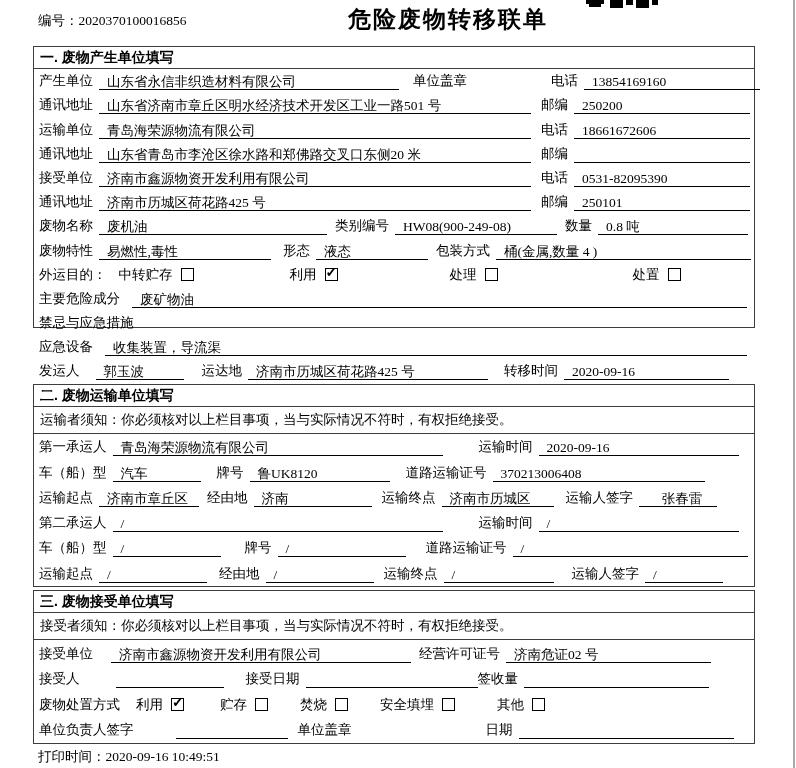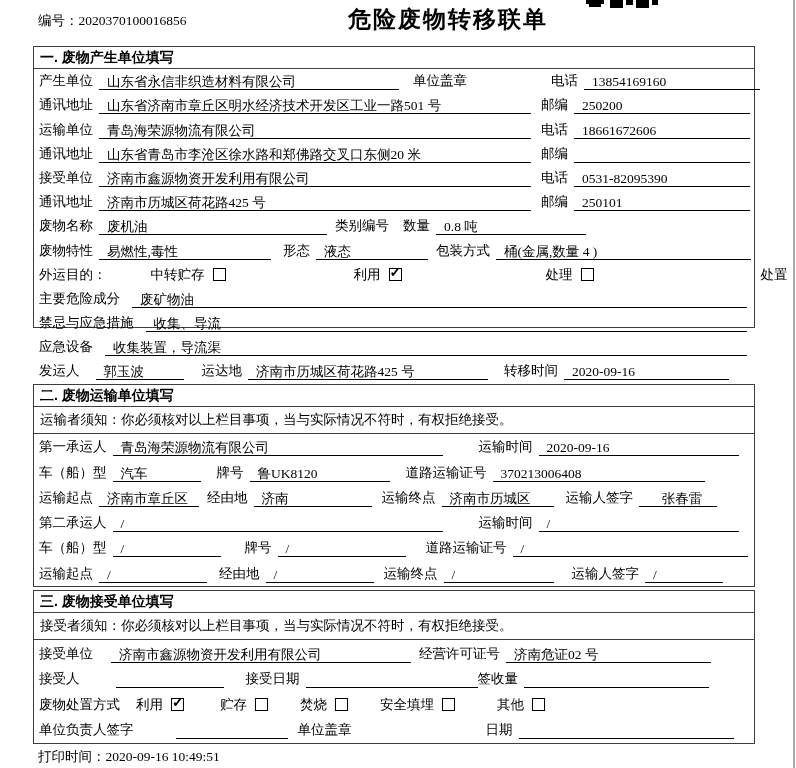--- a/index.html
+++ b/index.html
@@ -89,32 +89,33 @@
         <div class="row" style="height: 24.2px;">
           <span class="lbl">通讯地址</span>
           <span class="fld" style="width: 432px;">济南市历城区荷花路425 号</span>
           <span class="lbl" style="margin-left: 10px;">邮编</span>
           <span class="fld" style="width: 176px;">250101</span>
         </div>
         <div class="row" style="height: 24.2px;">
           <span class="lbl">废物名称</span>
           <span class="fld" style="width: 228px;">废机油</span>
           <span class="lbl" style="margin-left: 8px;">类别编号</span>
+          <span class="fld" style="width: 162px;">HW08(900-249-08)</span>
           <span class="lbl" style="margin-left: 8px;">数量</span>
           <span class="fld" style="width: 150px;">0.8 吨</span>
         </div>
         <div class="row" style="height: 24.2px;">
           <span class="lbl">废物特性</span>
           <span class="fld" style="width: 172px;">易燃性,毒性</span>
           <span class="lbl" style="margin-left: 12px;">形态</span>
           <span class="fld" style="width: 112px;">液态</span>
           <span class="lbl" style="margin-left: 8px;">包装方式</span>
           <span class="fld" style="width: 255px;">桶(金属,数量 4 )</span>
         </div>
-        <div class="row" style="height: 24.2px; gap: 32px;">
+        <div class="row" style="height: 24.2px;">
           <span class="lbl">外运目的：</span>
           <span class="chk" style="margin-left: 6px;">
             <span class="chk-lbl">中转贮存</span>
             <span class="chk-box"></span>
           </span>
           <span class="chk" style="margin-left: 96px;">
             <span class="chk-lbl">利用</span>
             <span class="chk-box on"></span>
           </span>
           <span class="chk" style="margin-left: 112px;">
@@ -125,21 +126,20 @@
             <span class="chk-lbl">处置</span>
             <span class="chk-box"></span>
           </span>
         </div>
         <div class="row" style="height: 24.2px;">
           <span class="lbl">主要危险成分</span>
           <span class="fld" style="flex: 1 1 0%; margin-left: 6px;">废矿物油</span>
         </div>
         <div class="row" style="height: 24.2px;">
           <span class="lbl">禁忌与应急措施</span>
-          <span class="fld" style="flex: 1 1 0%; margin-left: 6px;">收集、导流</span>
         </div>
         <div class="row" style="height: 24.2px;">
           <span class="lbl">应急设备</span>
           <span class="fld" style="flex: 1 1 0%; margin-left: 6px;">收集装置，导流渠</span>
         </div>
         <div class="row" style="height: 24.2px;">
           <span class="lbl">发运人</span>
           <span class="fld" style="width: 88px; margin-left: 10px;">郭玉波</span>
           <span class="lbl" style="margin-left: 18px;">运达地</span>
           <span class="fld" style="width: 240px;">济南市历城区荷花路425 号</span>

